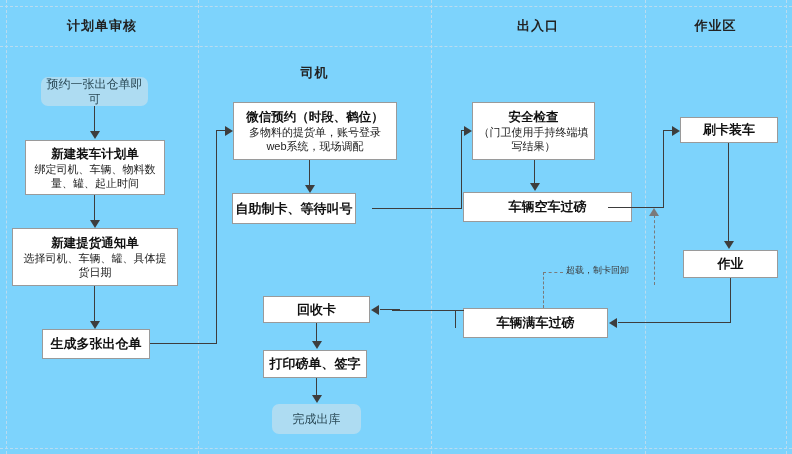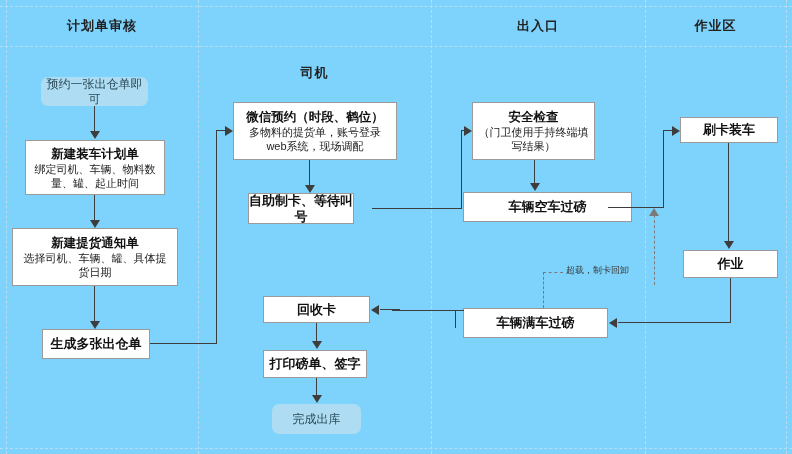--- a/index.html
+++ b/index.html
@@ -103,21 +103,21 @@
   <div class="arw right" style="left:225px;top:126px;"></div>
 
   <div class="node" style="left:233px;top:102px;width:164px;height:58px;padding:2px 6px;">
     <div class="t1">微信预约（时段、鹤位）</div>
     <div class="t2">多物料的提货单，账号登录web系统，现场调配</div>
   </div>
 
   <div class="ln v" style="left:309px;top:160px;height:26px;"></div>
   <div class="arw down" style="left:304.5px;top:185px;"></div>
 
-  <div class="node single" style="left:248px;top:193px;width:106px;height:31px;">
+  <div class="node single" style="left:232px;top:193px;width:124px;height:31px;">
     <div class="t1">自助制卡、等待叫号</div>
   </div>
 
   <div class="ln h" style="left:372px;top:208px;width:90px;"></div>
   <div class="ln v" style="left:461px;top:130px;height:79px;"></div>
   <div class="ln h" style="left:461px;top:130px;width:5px;"></div>
   <div class="arw right" style="left:464px;top:126px;"></div>
 
   <div class="node single" style="left:263px;top:296px;width:107px;height:27px;">
     <div class="t1">回收卡</div>

